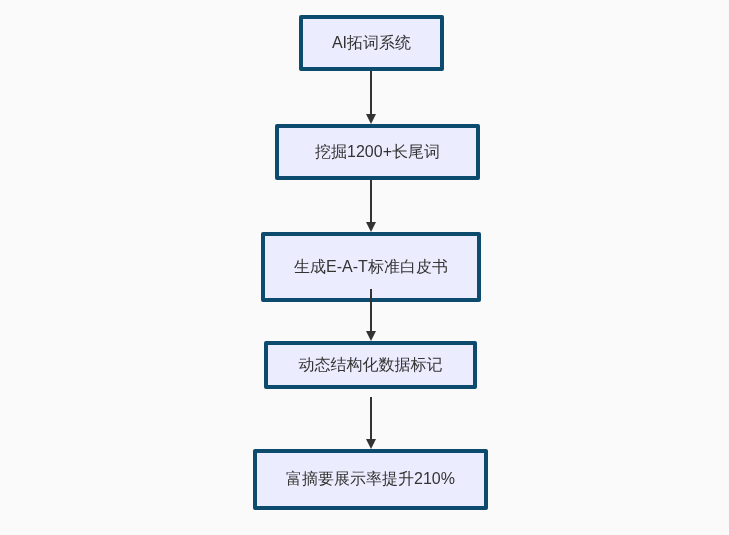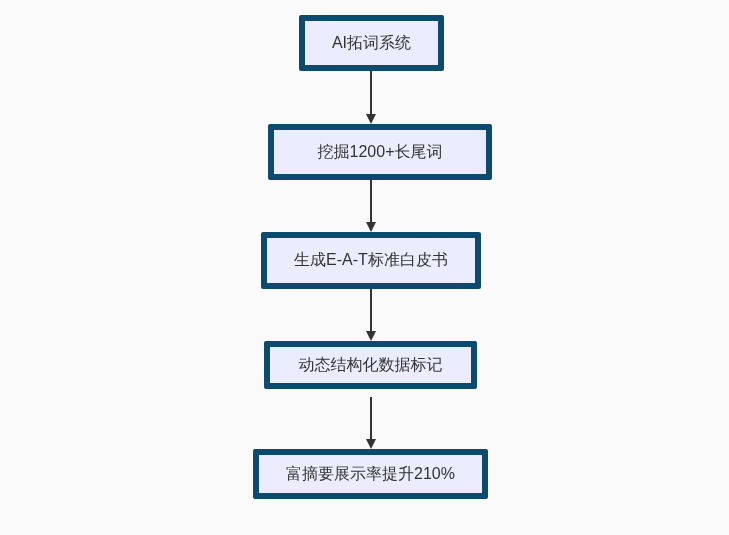--- a/index.html
+++ b/index.html
@@ -13,35 +13,35 @@
     position: relative;
     width: 729px;
     height: 535px;
     background: #fafafa;
     overflow: hidden;
   }
   .node {
     position: absolute;
     box-sizing: border-box;
     background: #ECECFF;
-    border: 6px solid #0c4a6e;
+    border: 4px solid #0c4a6e;
     border-radius: 2px;
     color: #333333;
     font-size: 16px;
     display: flex;
     align-items: center;
     justify-content: center;
     text-align: center;
     white-space: nowrap;
   }
   .node-1 { left: 299px; top: 15px;  width: 145px; height: 56px; }
-  .node-2 { left: 268px; top: 124px; width: 224px; height: 56px; }
-  .node-3 { left: 261px; top: 232px; width: 220px; height: 57px; text-align: right; }
+  .node-2 { left: 275px; top: 124px; width: 205px; height: 56px; }
+  .node-3 { left: 261px; top: 232px; width: 220px; height: 70px; text-align: right; }
   .node-4 { left: 264px; top: 341px; width: 213px; height: 48px; }
-  .node-5 { left: 253px; top: 449px; width: 235px; height: 50px; }
+  .node-5 { left: 253px; top: 449px; width: 235px; height: 61px; }
 
   .edge {
     position: absolute;
     left: 365px;
     width: 12px;
     display: flex;
     flex-direction: column;
     align-items: center;
   }
   .edge-1 { top: 71px;  height: 53px; }

